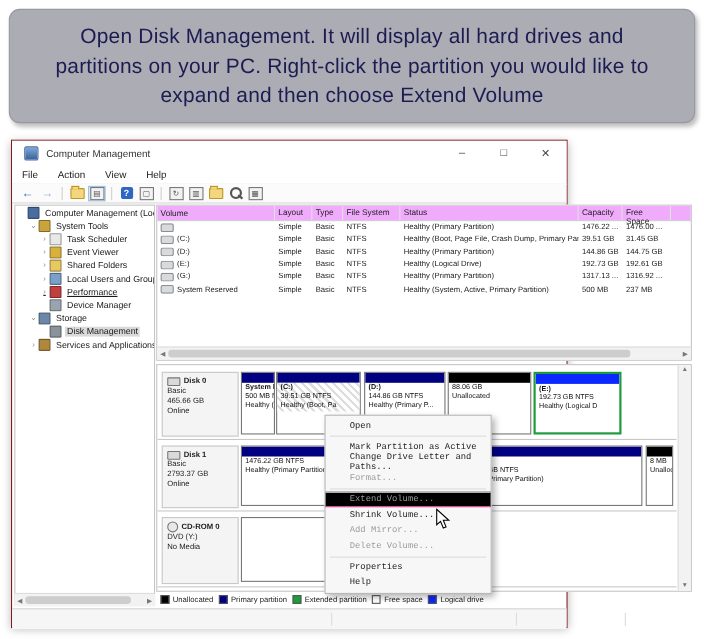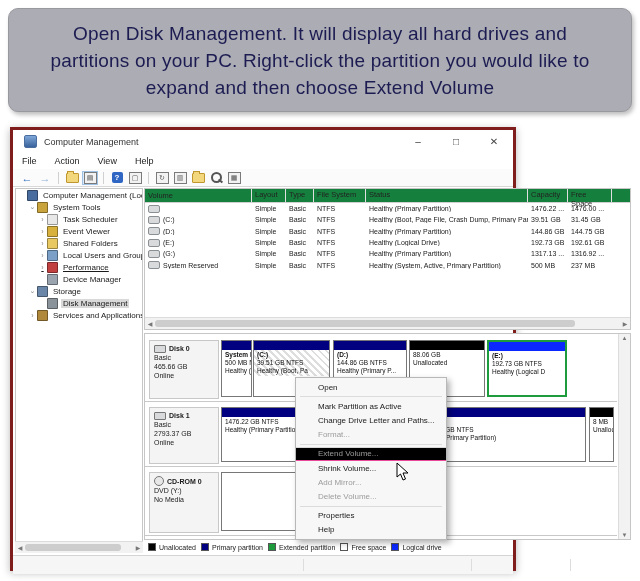--- a/index.html
+++ b/index.html
@@ -1,21 +1,21 @@
 <!DOCTYPE html>
 <html><head>
 <meta charset="utf-8">
 <style>
   html,body{margin:0;padding:0;}
   body{width:640px;height:581px;background:#ffffff;font-family:"Liberation Sans",sans-serif;position:relative;overflow:hidden;}
   
   .banner{position:absolute;left:8px;top:8px;width:624px;height:104px;background:#acacb4;border:1px solid #98989f;border-radius:10px;box-shadow:2px 3px 4px rgba(0,0,0,.25);display:flex;align-items:center;justify-content:center;box-sizing:border-box;padding:6px 26px;}
   .banner-text{font-size:19px;font-weight:normal;color:#1c1c52;text-align:center;line-height:27px;letter-spacing:.2px;}
   
-  .win{position:absolute;left:10px;top:127px;width:506px;height:444px;background:#ffffff;border:3px solid #7f1d1d;box-shadow:0 2px 8px rgba(0,0,0,.28);box-sizing:border-box;}
+  .win{position:absolute;left:10px;top:127px;width:506px;height:444px;background:#ffffff;border:1px solid #7f1d1d;box-shadow:0 2px 8px rgba(0,0,0,.28);box-sizing:border-box;}
   .titlebar{position:absolute;left:0;top:0;width:100%;height:23px;display:flex;align-items:center;background:#ffffff;}
   .app-icon{width:11px;height:11px;margin-left:11px;border:1px solid #4a6da0;background:linear-gradient(#7fa7d8,#39629c);border-radius:2px;}
   .title-text{font-size:9px;color:#333;margin-left:7px;}
   .win-controls{margin-left:auto;display:flex;height:100%;}
   .win-btn{width:38px;height:100%;display:flex;align-items:center;justify-content:center;font-size:10px;color:#444;}
   .menubar{position:absolute;left:0;top:23px;width:100%;height:16px;display:flex;align-items:center;background:#ffffff;border-bottom:1px solid #e4e4e4;}
   .menu-item{font-size:9px;color:#222;padding:0 9px;}
   .toolbar{position:absolute;left:0;top:39px;width:100%;height:18px;display:flex;align-items:center;background:#fbfbfb;border-bottom:1px solid #d8d8d8;padding-left:5px;box-sizing:border-box;}
   .tb-sep{width:1px;height:12px;background:#d0d0d0;margin:0 4px;}
   .tb-btn{width:16px;height:14px;display:flex;align-items:center;justify-content:center;margin:0 1px;font-size:10px;}
@@ -33,21 +33,21 @@
   .tw{width:9px;text-align:center;color:#8a8a8a;font-size:7px;flex:none;}
   .ti{width:9px;height:9px;flex:none;margin-right:3px;border-radius:1px;}
   .tree-label{padding:0 2px;}
   .tree-label.selected{background:#d9d9d9;}
   .hscroll{position:absolute;height:11px;background:#f2f2f2;border-top:1px solid #dcdcdc;display:flex;align-items:center;font-size:6px;color:#777;}
   .hs-arrow{width:10px;text-align:center;}
   .hs-thumb{height:7px;background:#cdcdcd;border-radius:3px;}
   .vscroll{position:absolute;width:12px;background:#f2f2f2;border-left:1px solid #dcdcdc;display:flex;flex-direction:column;align-items:center;justify-content:space-between;font-size:6px;color:#777;padding:1px 0;box-sizing:border-box;}
   
   .vol-pane{position:absolute;left:131px;top:58px;width:487px;height:142px;border:1px solid #c6c6c6;box-sizing:border-box;background:#fff;overflow:hidden;}
-  .vol-header{display:flex;height:13px;border-bottom:1px solid #d0d0d0;background:#15803d;}
+  .vol-header{display:flex;height:13px;border-bottom:1px solid #d0d0d0;background:#f0abfc;}
   .vol-header .vc{font-size:7.5px;color:#222;border-right:1px solid #e0e0e0;padding:1px 3px;box-sizing:border-box;}
   .vol-row{display:flex;height:11.3px;align-items:center;}
   .vol-row .vc{font-size:7px;color:#1a1a1a;padding:0 3px;box-sizing:border-box;white-space:nowrap;overflow:hidden;flex:none;}
   .c-vol{width:107px;display:flex;align-items:center;gap:3px;}
   .c-lay{width:34px;}.c-typ{width:28px;}.c-fs{width:52px;}.c-st{width:162px;}.c-cap{width:40px;}.c-free{width:44px;}
   .drive-ico{width:10px;height:6px;background:#d8dadc;border:1px solid #8a8f94;border-radius:2px;flex:none;}
   
   .graph-pane{position:absolute;left:131px;top:203px;width:487px;height:207px;border:1px solid #c6c6c6;box-sizing:border-box;background:#fff;overflow:hidden;}
   .disk-row{position:absolute;left:0;width:472px;border-bottom:1px solid #c8c8c8;}
   .disk-label{position:absolute;left:4px;top:2px;width:70px;bottom:2px;border:1px solid #c8c8c8;background:#f4f4f4;font-size:7px;color:#1a1a1a;padding:3px 4px;box-sizing:border-box;line-height:9px;}
@@ -58,21 +58,21 @@
   .part-lines .pl0{font-weight:bold;}
   .hatched .part-body{background:repeating-linear-gradient(45deg,#ffffff 0 3px,#dddddd 3px 5px);}
   .green-sel{border:2px solid #1e9b3c;}
   
   .legend{position:absolute;left:131px;top:410px;width:487px;height:14px;display:flex;align-items:center;font-size:7px;color:#1a1a1a;gap:5px;padding-left:4px;box-sizing:border-box;}
   .leg-item{display:flex;align-items:center;gap:3px;white-space:nowrap;}
   .leg-sq{width:8px;height:8px;border:1px solid #555;box-sizing:border-box;}
   .statusbar{position:absolute;left:0;top:425px;width:100%;height:18px;border-top:1px solid #d4d4d4;background:#f6f6f6;}
   .sb-div{position:absolute;top:3px;bottom:3px;width:1px;background:#ddd;}
   
-  .ctx{position:absolute;left:295px;top:377px;width:152px;background:#f7f7f7;border:1px solid #b8b8b8;box-shadow:3px 3px 6px rgba(0,0,0,.3);z-index:50;padding:2px 0;box-sizing:border-box;}
+  .ctx{position:absolute;left:295px;top:377px;width:152px;background:#f7f7f7;border:1px solid #b8b8b8;box-shadow:3px 3px 6px rgba(0,0,0,.3);z-index:50;padding:2px 0;box-sizing:border-box;font-family:Liberation Mono, monospace;}
   .ctx-item{height:14.2px;display:flex;align-items:center;font-size:8px;color:#1a1a1a;padding-left:22px;}
   .ctx-item.disabled{color:#9c9c9c;}
   .ctx-item.hl{background:#000000;border-top:1px solid #d8d8d8;border-bottom:1px solid #ec4899;box-sizing:border-box;}
   .ctx-sep{height:1px;background:#dcdcdc;margin:2px 4px;}
   .cursor{position:absolute;left:396px;top:462px;z-index:60;}
 </style>
 </head>
 <body>
 
 <div class="banner">

